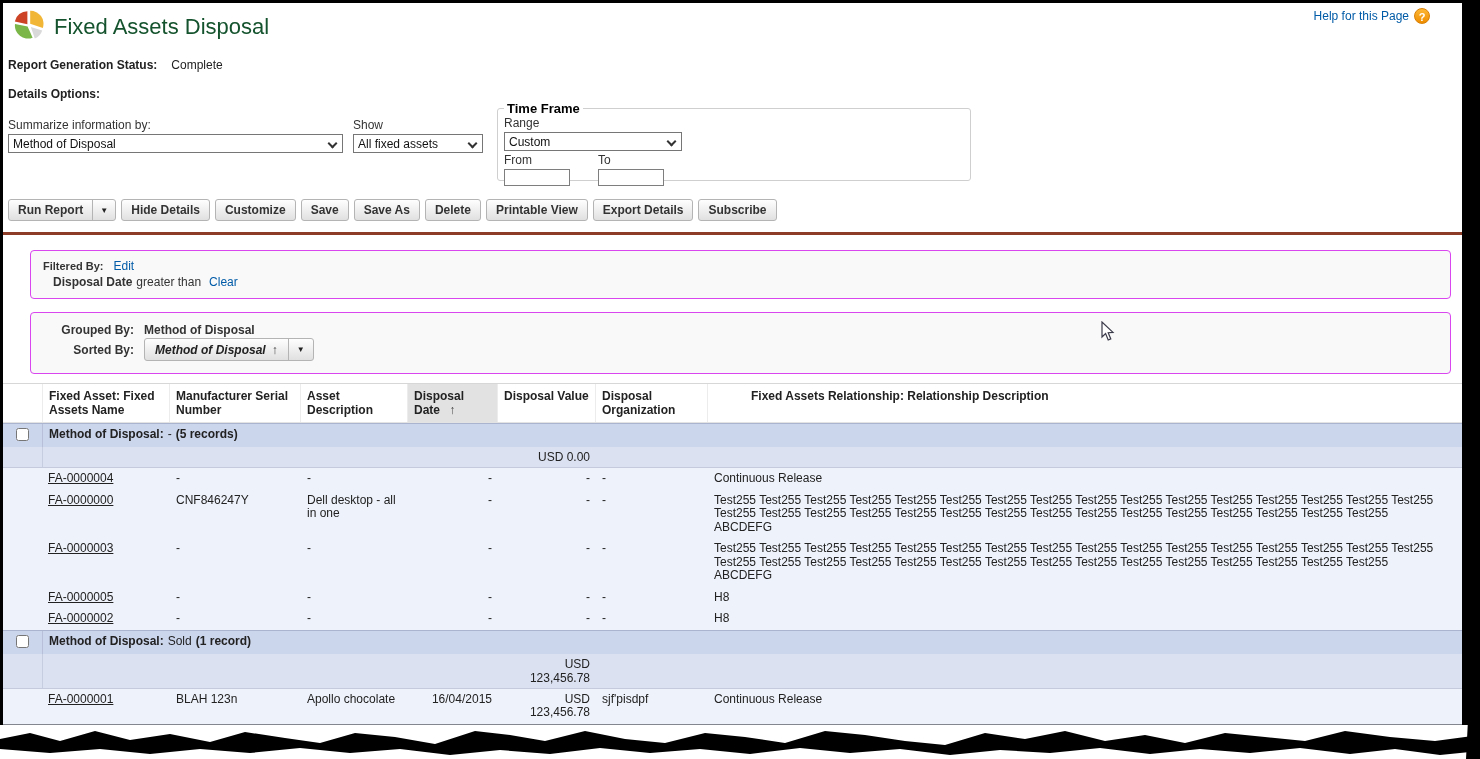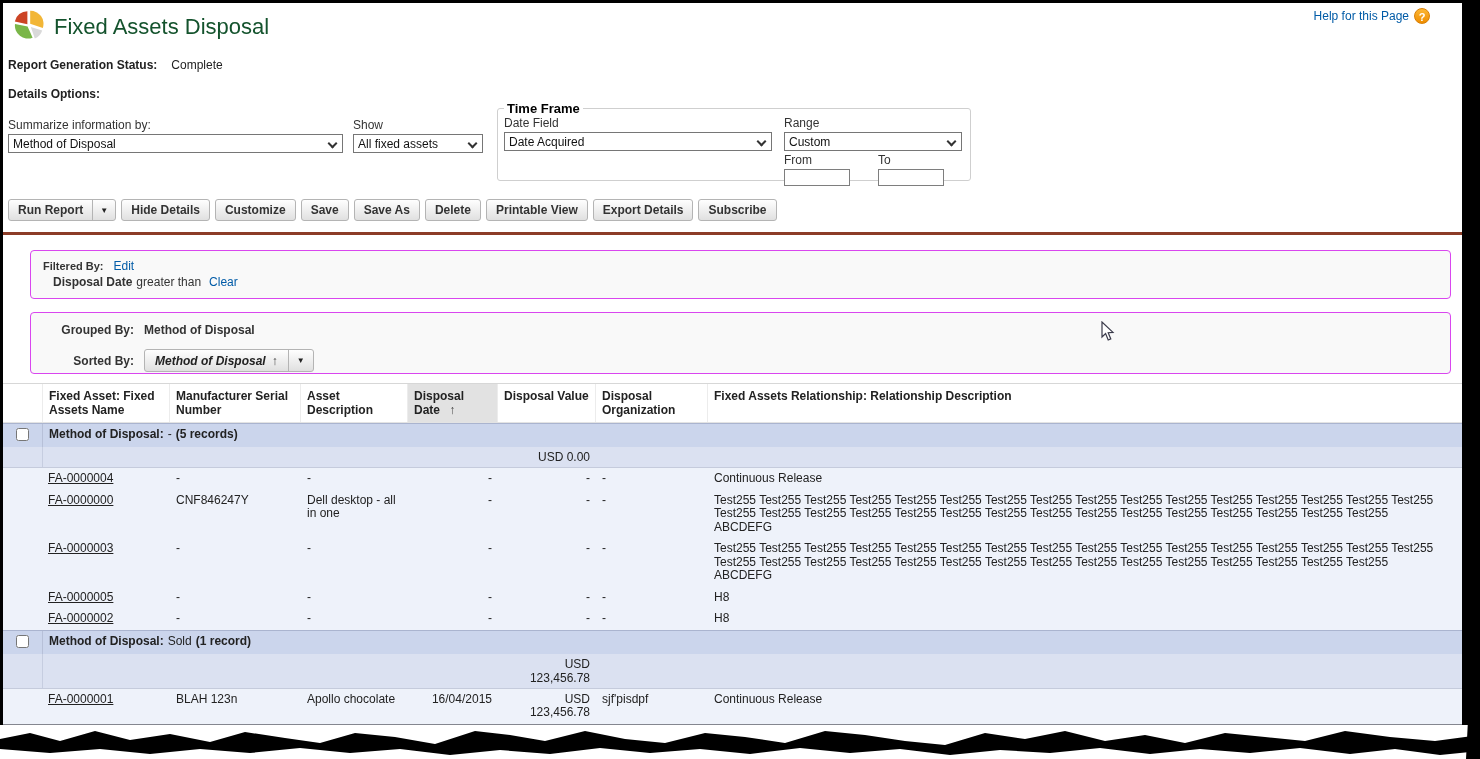--- a/index.html
+++ b/index.html
@@ -45,33 +45,33 @@
   .panelbox { position:absolute; left:27px; width:1421px; background:#f9f9f9; border:1px solid #d946ef; border-radius:4px; font-size:12px; color:#333; }
   .filterbox { top:247px; height:49px; padding:8px 10px 0 12px; }
   .filterbox .l1 b { font-size:11px; color:#333; margin-right:10px; }
   .filterbox .l2 { margin-top:2px; padding-left:10px; }
   .filterbox .l2 b { margin-right:4px; }
   .filterbox .l2 a { margin-left:8px; }
   .groupbox { top:309px; height:62px; padding:10px 10px 0 0; }
   .grow { display:flex; align-items:center; }
   .grow .glabel { width:103px; text-align:right; font-weight:bold; color:#333; }
   .grow .gval { margin-left:10px; font-weight:bold; color:#333; }
-  .sortrow { margin-top:12px; }
+  .sortrow { margin-top:1px; }
   .sortbtn { margin-left:10px; display:inline-flex; border:1px solid #b4b4b4; border-radius:3px; overflow:hidden; background:linear-gradient(#fefefe,#e0e0e0); height:23px; }
   .sortbtn .main { padding:4px 10px; font-weight:bold; font-size:12px; color:#222; cursor:pointer;font-style:italic; }
   .sortbtn .arrow { border-left:1px solid #b4b4b4; padding:0 8px; display:flex; align-items:center; font-size:8px; color:#222; cursor:pointer; }
   .up { font-weight:normal; color:#444; margin-left:6px; }
 
   
   .report { position:absolute; left:0; top:380px; width:1459px; border-top:1px solid #d7d7d7; font-size:12px; color:#222; }
   .grid { display:grid; grid-template-columns:40px 127px 131px 107px 90px 98px 112px 1fr; }
   .cell { padding:4px 6px; line-height:13.5px; }
   .thead { background:#fff; border-bottom:1px solid #e3e3e3; }
   .thead .cell { font-weight:bold; padding:5px 6px; line-height:14px; border-right:1px solid #ececec; cursor:pointer; }
-  .thead .cell:last-child { border-right:none; }
+  .thead .cell:last-child { border-right:none;margin-left:37px; }
   .thead .sorted { background:#e2e2e2; }
   .r { text-align:right; }
   .band { background:#cbd5ec; border-top:1px solid #aab4cf; }
   .band .cell, .subtotal .cell { padding:3px 6px; line-height:14px; }
   .band .chk { border-right:1px solid #b7c0d8; text-align:center; }
   .band .glbl { grid-column:2 / -1; }
   .band b { font-weight:bold; }
   .band .gv { font-weight:normal; margin:0 4px; }
   .subtotal { background:#dbe1f1; border-bottom:1px solid #c5cbdc; }
   .subtotal .chk { border-right:1px solid #c6cde0; }
@@ -122,24 +122,20 @@
       <div class="sel"><span>Method of Disposal</span><span class="chev"></span></div>
     </div>
     <div class="show">
       <div class="fld-label">Show</div>
       <div class="sel"><span>All fixed assets</span><span class="chev"></span></div>
     </div>
 
     <fieldset class="tf">
       <legend>Time Frame</legend>
       <div class="tf-grid">
-        <div class="tf-left">
-          <div class="fld-label">Date Field</div>
-          <div class="sel"><span>Date Acquired</span><span class="chev"></span></div>
-        </div>
         <div class="tf-right">
           <div class="fld-label">Range</div>
           <div class="sel" style="width:178px"><span>Custom</span><span class="chev"></span></div>
           <div class="fromto">
             <div class="cell-ft">
               <div class="fld-label">From</div>
               <input class="txt" type="text" style="">
             </div>
             <div class="cell-ft">
               <div class="fld-label">To</div>

